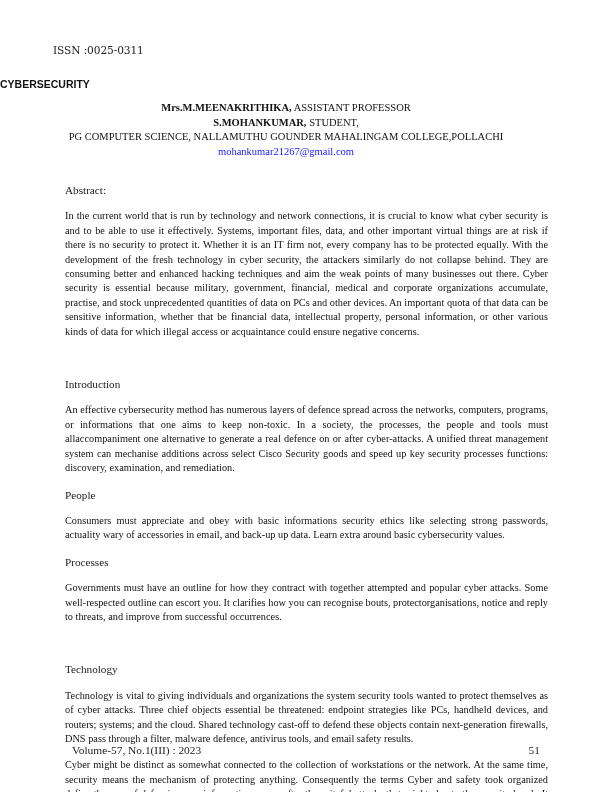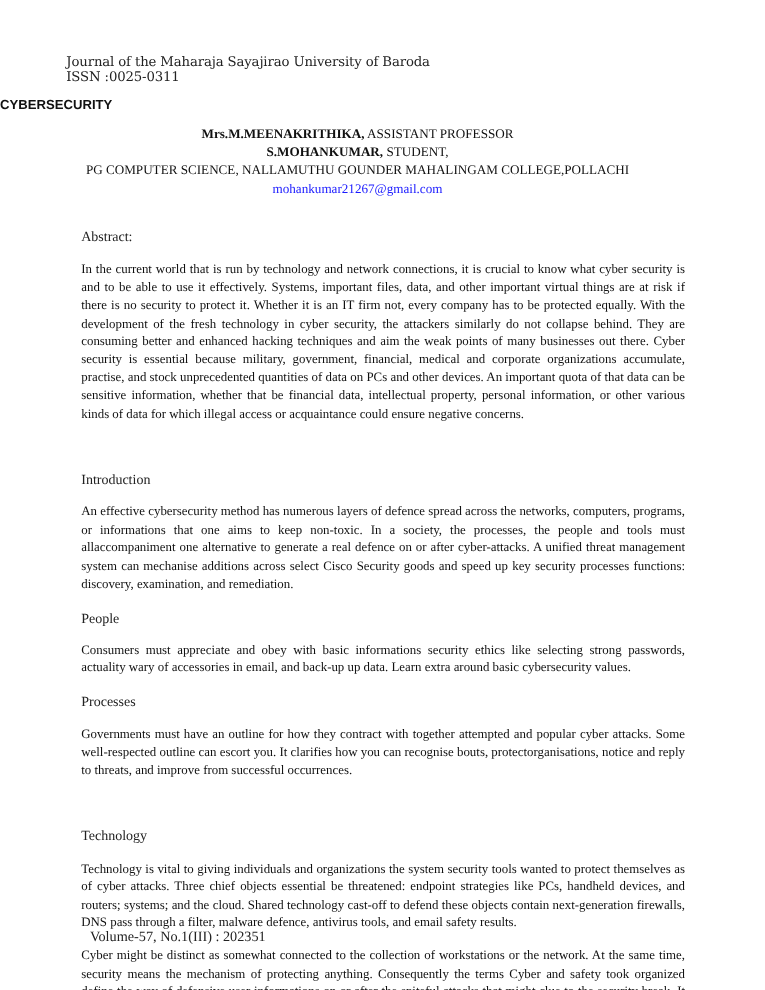--- a/index.html
+++ b/index.html
@@ -7,29 +7,28 @@
   .page { position: absolute; left: 0; top: 0; width: 612px; height: 792px; background: #fff; }
   .journal { position: absolute; left: 53px; top: 44px; font-family: "DejaVu Serif", serif; font-size: 10.6px; line-height: 12px; color: #222; letter-spacing: -0.1px; }
   .title { position: absolute; left: 0; width: 612px; top: 78px; text-align: left; font-family: Liberation Sans, sans-serif; font-weight: bold; font-size: 10.5px; }
   .authors { position: absolute; left: 0; width: 572px; top: 101px; text-align: center; font-family: "Liberation Serif", serif; font-size: 10.5px; line-height: 14.5px; }
   .authors b { font-weight: bold; }
   .email { color: #1a1aff; }
   .content { position: absolute; left: 53px; top: 171px; width: 507px; font-family: "Liberation Serif", serif; font-size: 10.3px; line-height: 14.4px; text-align: justify; }
   .content p { margin: 12px; }
   .heading { font-family: "Liberation Serif", serif; font-size: 11.2px; line-height: 14.4px; color: #222; }
   .gap { height: 14px; }
-  .footer { position: absolute; top: 744px; left: 72px; width: 468px; font-family: "Liberation Serif", serif; font-size: 11.4px; display: flex; color: #222; }
+  .footer { position: absolute; top: 744px; left: 72px; width: 468px; font-family: "Liberation Serif", serif; font-size: 11.4px; display: flex; justify-content: space-between; color: #222; gap: 25px; }
 </style>
 </head>
 <body>
 
 <div class="page">
 
   <div class="journal">
-    <div>Journal of the Maharaja Sayajirao University of Baroda</div>
     <div>ISSN :0025-0311</div>
   </div>
 
   <div class="title">CYBERSECURITY</div>
 
   <div class="authors">
     <div><b>Mrs.M.MEENAKRITHIKA,</b><span> ASSISTANT PROFESSOR</span></div>
     <div><b>S.MOHANKUMAR,</b><span> STUDENT,</span></div>
     <div>PG COMPUTER SCIENCE, NALLAMUTHU GOUNDER MAHALINGAM COLLEGE,POLLACHI</div>
     <div><a class="email">mohankumar21267@gmail.com</a></div>

